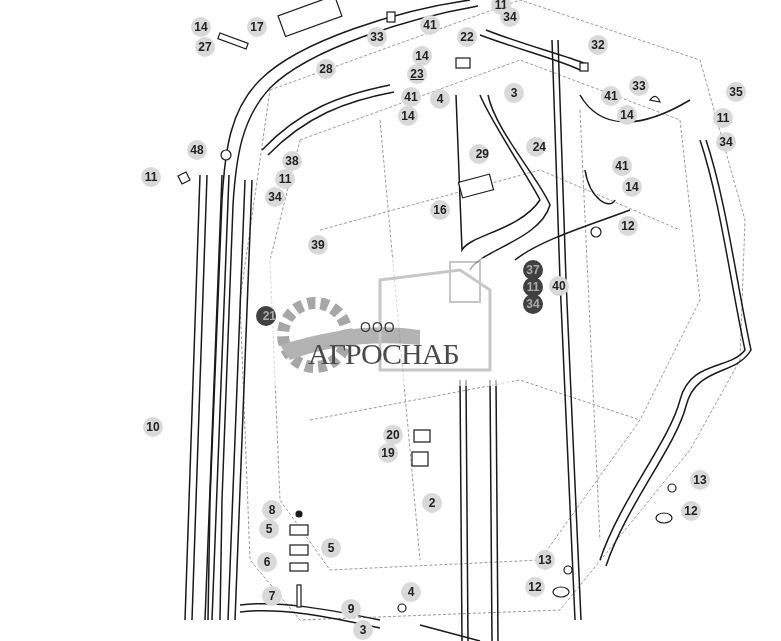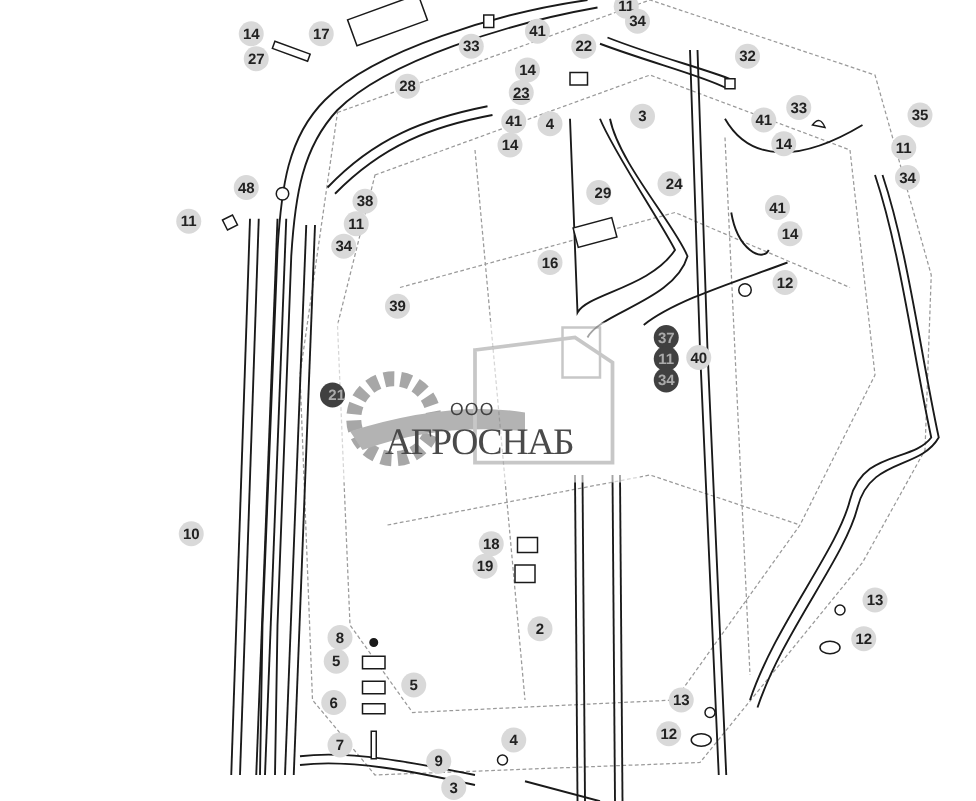--- a/index.html
+++ b/index.html
@@ -137,21 +137,21 @@
     <div class="callout" style="left: 151px; top: 177px;">11</div>
     <div class="callout" style="left: 285px; top: 179px;">11</div>
     <div class="callout" style="left: 318px; top: 191px; margin-top: 44px;">39</div>
     <div class="callout" style="left: 275px; top: 197px;">34</div>
     <div class="callout faded" style="left: 533px; top: 270px;">37</div>
     <div class="callout faded" style="left: 533px; top: 287px;">11</div>
     <div class="callout faded" style="left: 533px; top: 304px;">34</div>
     <div class="callout" style="left: 559px; top: 286px;">40</div>
     <div class="callout faded" style="left: 266px; top: 316px; text-align: right;">21</div>
     <div class="callout" style="left: 153px; top: 405px; margin-top: 12px;">10</div>
-    <div class="callout" style="left: 393px; top: 435px;">18</div>
+    <div class="callout" style="left: 393px; top: 435px;">20</div>
     <div class="callout" style="left: 388px; top: 453px;">19</div>
     <div class="callout" style="left: 432px; top: 503px;">2</div>
     <div class="callout" style="left: 700px; top: 480px;">13</div>
     <div class="callout" style="left: 691px; top: 511px;">12</div>
     <div class="callout" style="left: 272px; top: 510px;">8</div>
     <div class="callout" style="left: 269px; top: 529px;">5</div>
     <div class="callout" style="left: 331px; top: 548px;">5</div>
     <div class="callout" style="left: 267px; top: 562px;">6</div>
     <div class="callout" style="left: 272px; top: 596px;">7</div>
     <div class="callout" style="left: 351px; top: 609px;">9</div>

